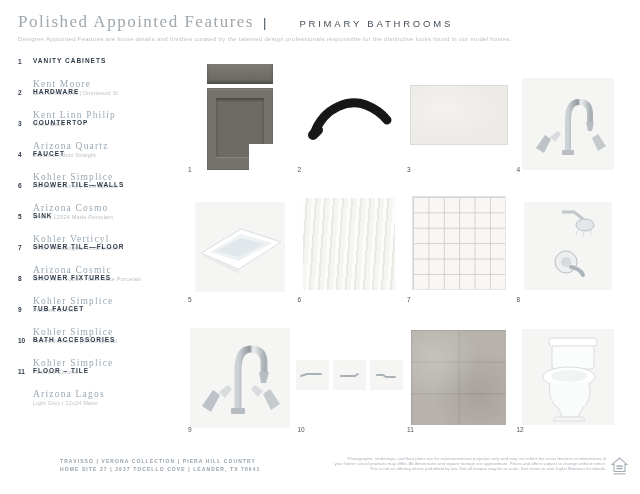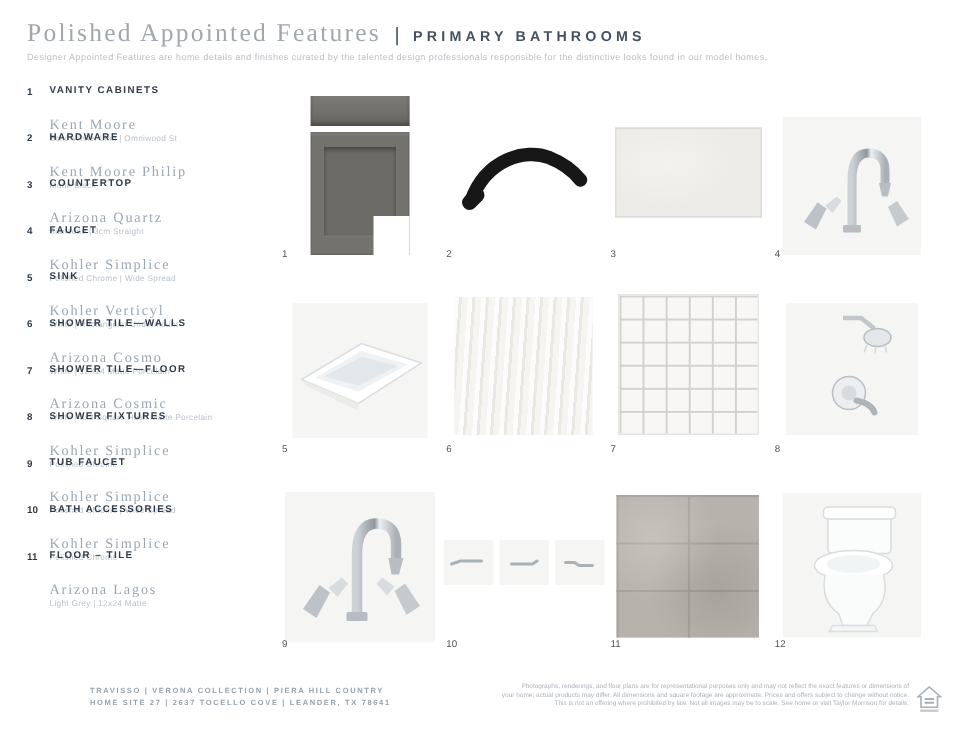--- a/index.html
+++ b/index.html
@@ -4,21 +4,21 @@
 <style>
   html,body{margin:0;padding:0;background:#e9e9e9;}
   .page{position:relative;width:640px;height:494px;margin:0 auto;background:#ffffff;
         font-family:"Liberation Sans",sans-serif;overflow:hidden;}
 
   
   .hdr{position:absolute;left:18px;top:12px;right:14px;}
   .hdr-row{display:flex;align-items:baseline;gap:9px;}
   .t-serif{font-family:"Liberation Serif",serif;font-size:17px;letter-spacing:1.5px;color:#a0a8ae;font-weight:400;}
   .t-sep{color:#44505c;font-size:13px;font-weight:300;}
-  .t-caps{font-size:9.5px;letter-spacing:2.8px;color:#44505c;font-weight:700;}
+  .t-caps{font-size:9.5px;letter-spacing:2.8px;color:#44505c;font-weight:400;margin-left:24px;}
   .hdr-sub{margin-top:4px;font-size:6px;color:#b8bfc5;letter-spacing:.3px;}
 
   
   .features{position:absolute;left:18px;top:57px;width:164px;}
   .feat{display:grid;grid-template-columns:15px 1fr;height:31px;}
   .feat-num{font-size:6.5px;font-weight:700;color:#2f3b49;padding-top:1px;}
   .feat-cat{display:block;font-size:6.5px;font-weight:700;letter-spacing:1px;color:#2f3b49;}
   .feat-prod{display:block;font-family:"Liberation Serif",serif;font-size:9.5px;letter-spacing:1.2px;color:#9aa8b4;margin-top:15px;}
   .feat-spec{display:block;font-size:5.5px;color:#bac2c9;margin-top:1px;letter-spacing:.2px;}
 
@@ -95,54 +95,54 @@
       <span>
         <span class="feat-cat">VANITY CABINETS</span>
         <span class="feat-prod">Kent Moore</span>
         <span class="feat-spec">Echo White/ Linn | Omniwood St</span>
       </span>
     </div>
     <div class="feat">
       <span class="feat-num">2</span>
       <span>
         <span class="feat-cat">HARDWARE</span>
-        <span class="feat-prod">Kent Moore Philip</span>
+        <span class="feat-prod">Kent Linn Philip</span>
         <span class="feat-spec">Matte Black</span>
       </span>
     </div>
     <div class="feat">
       <span class="feat-num">3</span>
       <span>
         <span class="feat-cat">COUNTERTOP</span>
         <span class="feat-prod">Arizona Quartz</span>
         <span class="feat-spec">Biancone | 3cm Straight</span>
       </span>
     </div>
     <div class="feat">
       <span class="feat-num">4</span>
       <span>
         <span class="feat-cat">FAUCET</span>
         <span class="feat-prod">Kohler Simplice</span>
         <span class="feat-spec">Polished Chrome | Wide Spread</span>
       </span>
     </div>
     <div class="feat">
+      <span class="feat-num">6</span>
+      <span>
+        <span class="feat-cat">SHOWER TILE—WALLS</span>
+        <span class="feat-prod">Arizona Cosmo</span>
+        <span class="feat-spec">White | 12X24 Matte Porcelain</span>
+      </span>
+    </div>
+    <div class="feat">
       <span class="feat-num">5</span>
       <span>
         <span class="feat-cat">SINK</span>
         <span class="feat-prod">Kohler Verticyl</span>
         <span class="feat-spec">White | Rectangular Undermount</span>
-      </span>
-    </div>
-    <div class="feat">
-      <span class="feat-num">6</span>
-      <span>
-        <span class="feat-cat">SHOWER TILE—WALLS</span>
-        <span class="feat-prod">Arizona Cosmo</span>
-        <span class="feat-spec">White | 12X24 Matte Porcelain</span>
       </span>
     </div>
     <div class="feat">
       <span class="feat-num">7</span>
       <span>
         <span class="feat-cat">SHOWER TILE—FLOOR</span>
         <span class="feat-prod">Arizona Cosmic</span>
         <span class="feat-spec">White | 3x3 Square Hush Matte Porcelain</span>
       </span>
     </div>

